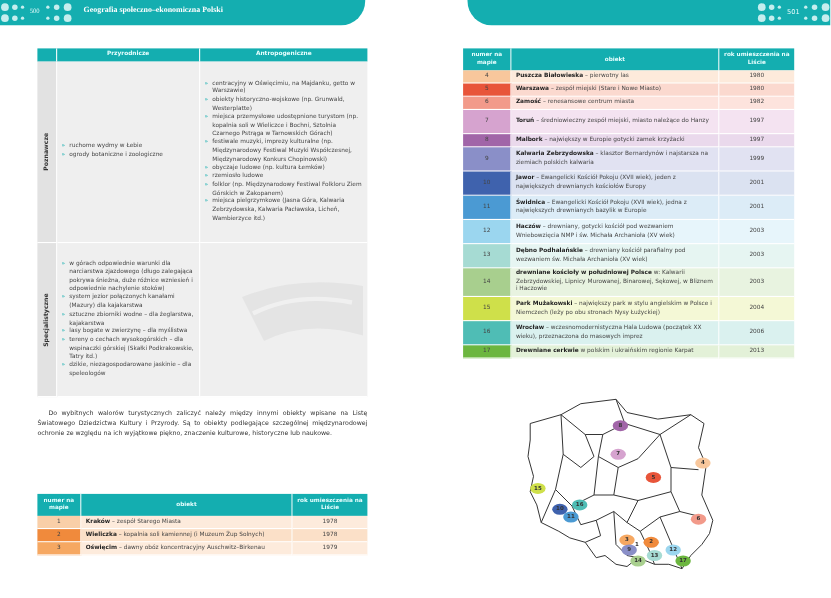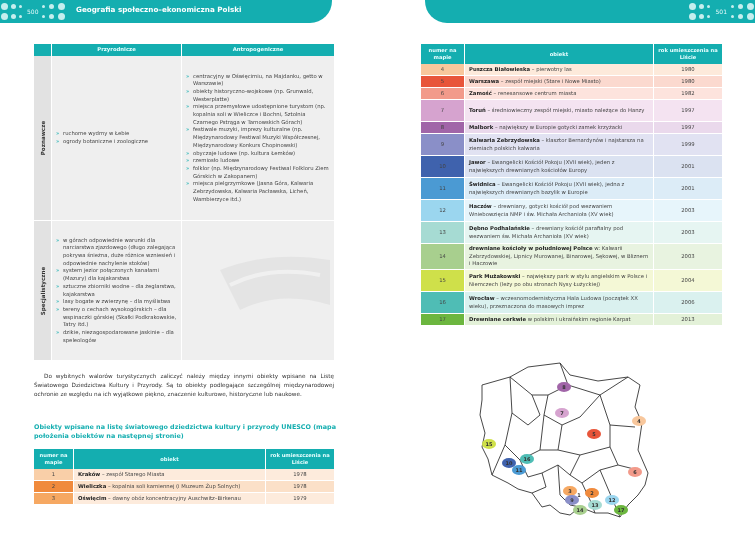--- a/index.html
+++ b/index.html
@@ -3,21 +3,21 @@
 <meta charset="utf-8">
 <style>
   * { box-sizing: border-box; margin: 0; padding: 0; }
   html, body { width: 755px; height: 544px; overflow: hidden; background: #ffffff; }
   body { font-family: "DejaVu Sans", sans-serif; color: #333; position: relative; }
   .page { position: absolute; top: 0; height: 544px; width: 377px; background: #fff; }
   .page.left { left: 0; }
   .page.right { left: 377px; width: 378px; }
 
   .band { position: absolute; top: 0; height: 23px; background: #14aeb0; }
-  .left .band { left: 0; width: 332px; border-bottom-right-radius: 22px; }
+  .left .band { left: 0; width: 332px; border-bottom-right-radius: 22px; font-family: Liberation Serif, serif; }
   .right .band { right: 0; width: 330px; border-bottom-left-radius: 22px; }
   .band-title { position: absolute; top: 5px; color: #fff; font-size: 7.2px; font-weight: bold; white-space: nowrap; }
   .left .band-title { left: 76px; }
   .right .band-title { right: 72px; }
   .pgnum { position: absolute; top: 8px; color: #e6fbfb; font-size: 6px; }
   .left .pgnum { left: 27px; }
   .right .pgnum { right: 28px; }
   .dots { position: absolute; top: 3px; }
   .dot { position: absolute; border-radius: 50%; background: #c5eeee; }
 
@@ -129,21 +129,20 @@
       </tr>
     </tbody>
   </table>
 
   <svg class="watermark" viewBox="0 0 130 70">
     <path d="M10 20 Q60 0 120 10 L120 55 Q70 40 30 60 Z" fill="#888"></path>
     <path d="M20 35 Q60 15 110 25" stroke="#fff" stroke-width="4" fill="none"></path>
   </svg>
 
   <p class="para">Do wybitnych walorów turystycznych zaliczyć należy między innymi obiekty wpisane na Listę Światowego Dziedzictwa Kultury i Przyrody. Są to obiekty podlegające szczególnej międzynarodowej ochronie ze względu na ich wyjątkowe piękno, znaczenie kulturowe, historyczne lub naukowe.</p>
-  <div class="sect-title">Obiekty wpisane na listę światowego dziedzictwa kultury i przyrody UNESCO (mapa położenia obiektów na następnej stronie)</div>
 
   <table class="unesco">
     <thead>
       <tr>
         <th style="width:40px">numer na mapie</th>
         <th>obiekt</th>
         <th style="width:68px">rok umieszczenia na Liście</th>
       </tr>
     </thead>
     <tbody>

